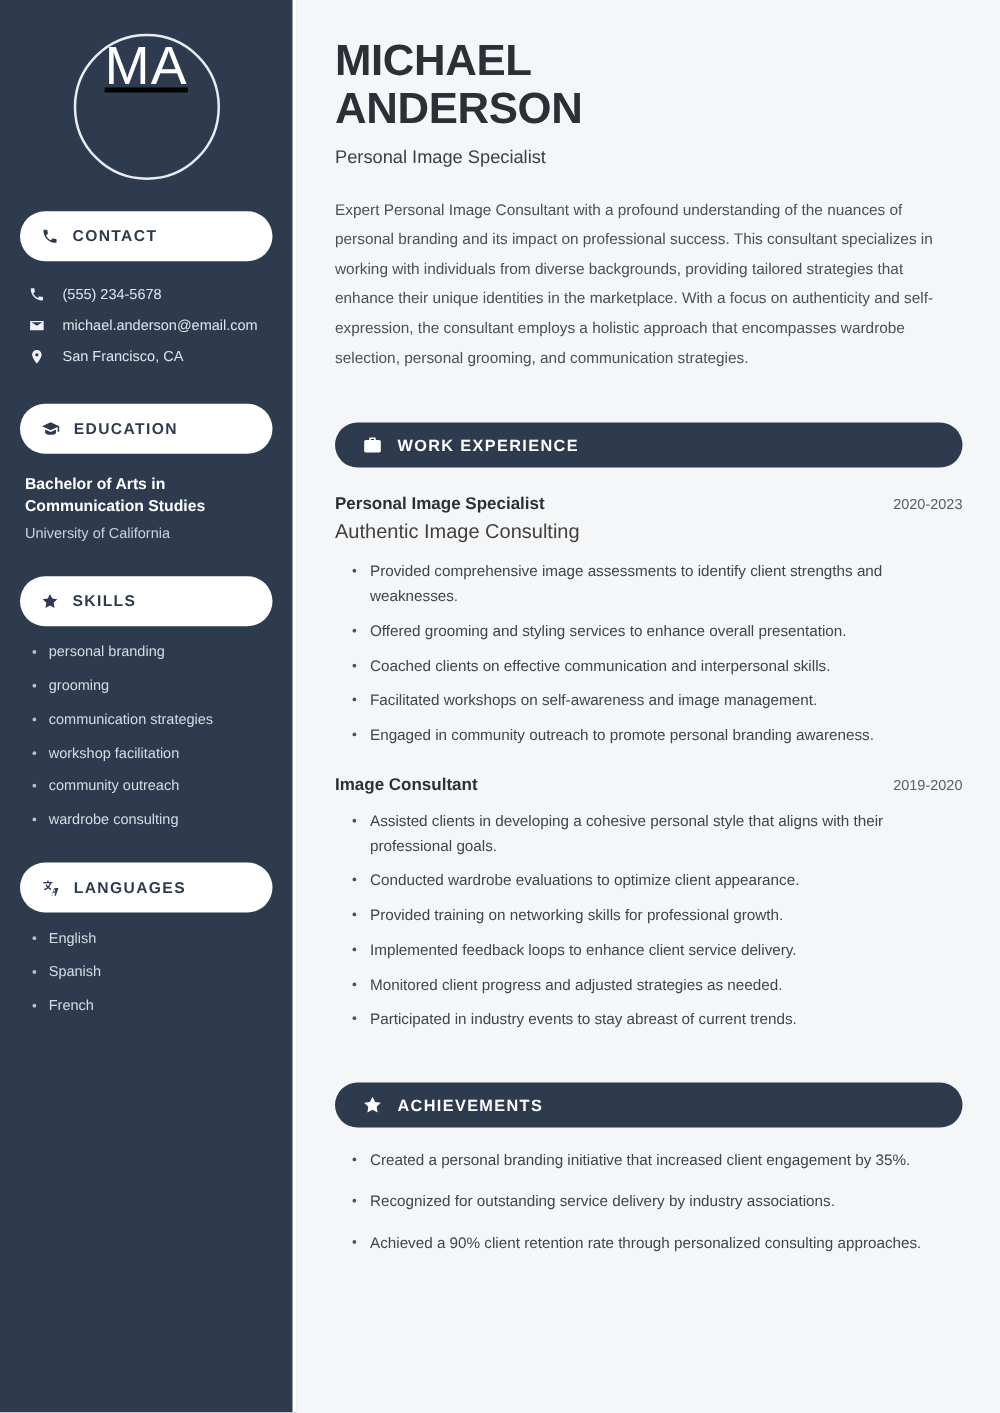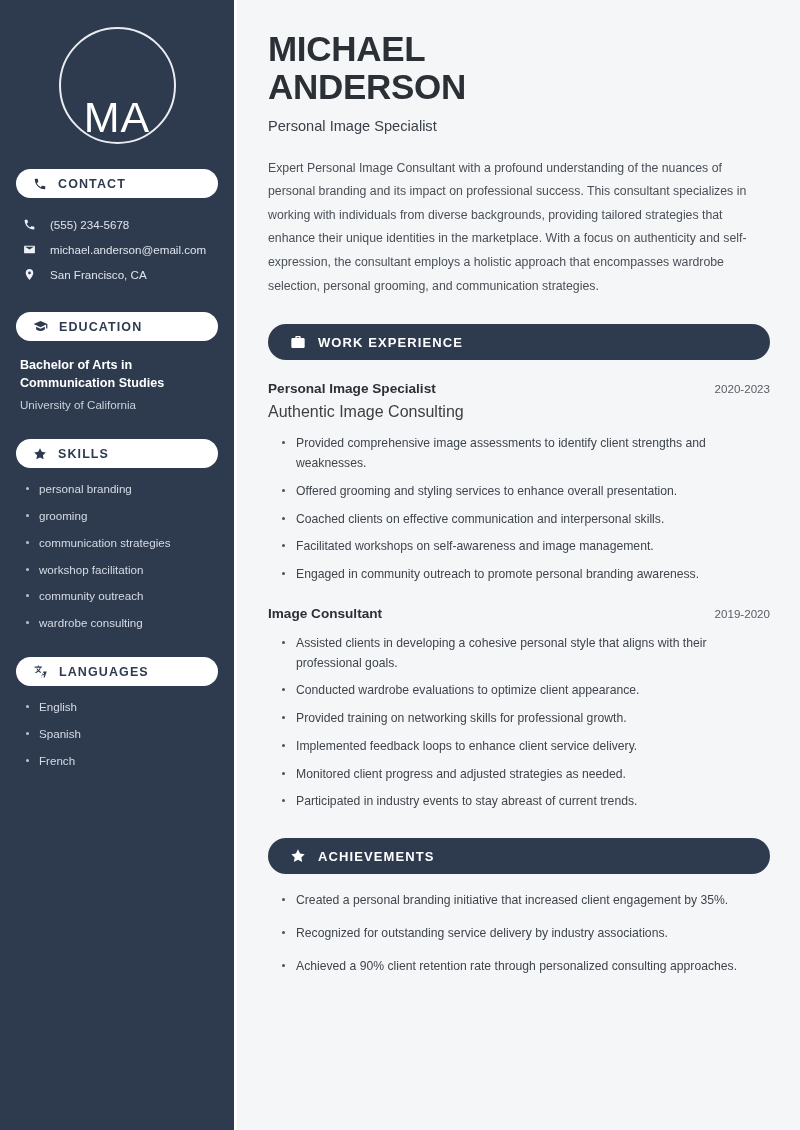--- a/index.html
+++ b/index.html
@@ -17,30 +17,30 @@
     flex:0 0 237px;
     background:#2e3b4f;
     padding:0 16px;
     border-right:3px solid #ffffff;
   }
   .avatar-wrap { display:flex; justify-content:center; margin-top:27px; }
   .avatar {
     width:117px; height:117px;
     border-radius:50%;
     border:2px solid #e9edf2;
-    display:flex; align-items:flex-end; justify-content:center;
+    display:flex; align-items:flex-start; justify-content:center;text-decoration:underline;
   }
   .avatar-initials {
     font-size:43px; font-weight:400; color:#ffffff; letter-spacing:1px;
   }
 
   .pill {
     background:#ffffff;
     border-radius:20px;
-    height:29px;
+    height:40px;
     margin-top:25px;
     display:flex; align-items:center;
     padding-left:17px;
     gap:11px;
   }
   .pill-label {
     font-size:12.5px; font-weight:bold; color:#2e3b4f; letter-spacing:1.1px;
   }
   .pill-icon { display:flex; align-items:center; color:#2e3b4f; }
   .pill-icon svg { display:block; }
@@ -94,21 +94,21 @@
     margin-top:23px;
   }
 
   .sec-header {
     background:#2e3b4f;
     border-radius:22px;
     height:36px;
     display:flex; align-items:center;
     gap:12px;
     padding-left:22px;
-    margin-top:26px;
+    margin-top:40px;
   }
   .sec-header .ico { display:flex; align-items:center; color:#ffffff; }
   .sec-header .label {
     font-size:13px; font-weight:bold; color:#ffffff; letter-spacing:1.1px;
   }
 
   .job { margin-top:21px; }
   .job-head { display:flex; justify-content:space-between; align-items:baseline; }
   .job-role { font-size:13.6px; font-weight:bold; color:#2b2f36; }
   .job-dates { font-size:11.6px; color:#585e66;margin-left:48px; }

